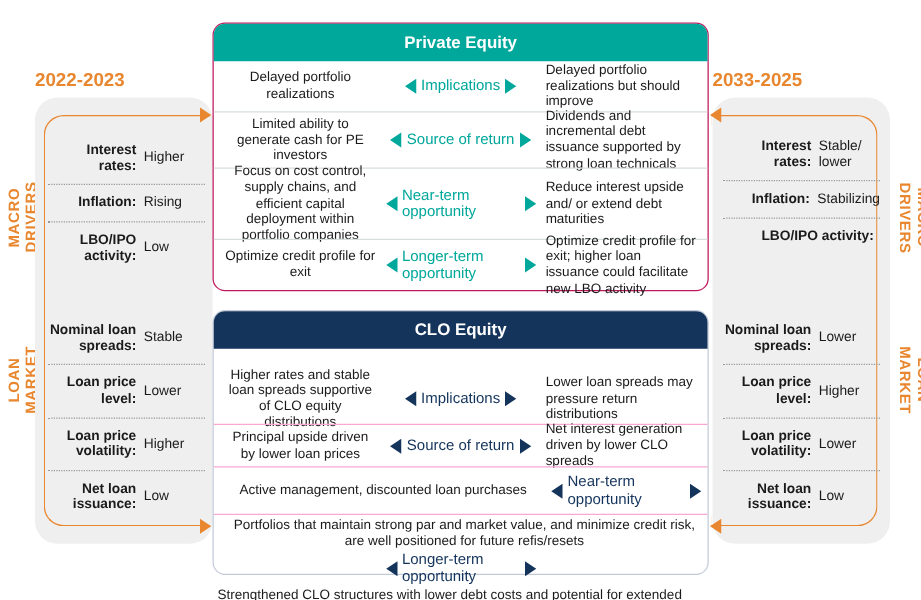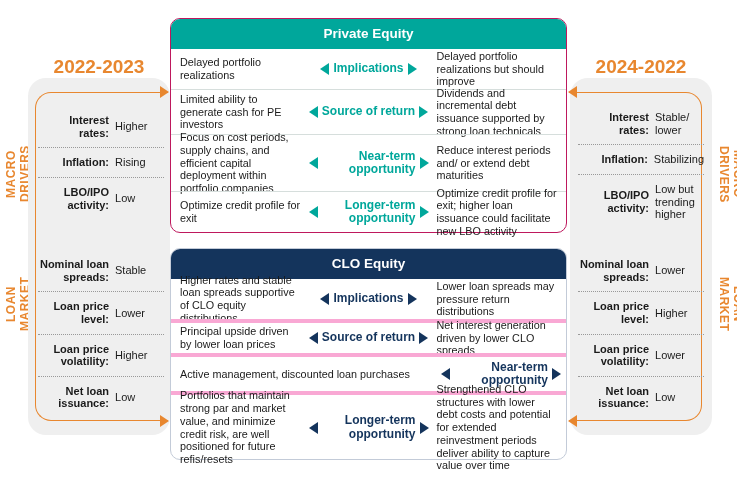--- a/index.html
+++ b/index.html
@@ -11,21 +11,21 @@
   }
   *{margin:0;padding:0;box-sizing:border-box;}
   body{background:#fff;font-family:"Liberation Sans",sans-serif;color:var(--text);}
   .stage{position:relative;width:737px;height:480px;background:#fff;overflow:hidden;}
 
   
   .side-box{position:absolute;top:78px;width:142px;height:357px;background:var(--grey);border-radius:18px;}
   .side-box.left{left:28px;}
   .side-box.right{left:570px;}
 
-  .period{position:absolute;top:56px;width:142px;text-align:center;font-weight:bold;font-size:19px;color:var(--orange);}
+  .period{position:absolute;top:56px;width:142px;font-weight:bold;font-size:15px;color:var(--orange);}
   .period.left{left:28px;}
   .period.right{left:570px;}
 
   .vlabel{position:absolute;font-weight:bold;font-size:12px;color:var(--orange);letter-spacing:.5px;text-align:center;writing-mode:vertical-rl;}
   .vlabel.up{transform:rotate(180deg);}
   .vlabel.l1{left:4px;top:124px;height:100px;}
   .vlabel.l2{left:4px;top:258px;height:92px;}
   .vlabel.r1{left:717px;top:124px;height:100px;}
   .vlabel.r2{left:717px;top:258px;height:92px;}
 
@@ -54,44 +54,44 @@
 
   
   .panel{position:absolute;left:170px;width:397px;background:#fff;border-radius:10px;display:flex;flex-direction:column;}
   .panel.pe{top:18px;height:215px;border:1px solid #be185d;}
   .panel.clo{top:248px;height:212px;border:1px solid #C3CBD8;}
   .panel-header{height:30px;flex:none;border-radius:9px 9px 0 0;color:#fff;font-weight:bold;font-size:13.5px;text-align:center;line-height:30px;}
   .pe .panel-header{background:var(--teal);}
   .clo .panel-header{background:var(--navy);}
   .prow{display:flex;align-items:center;flex:none;}
   .pe .prow + .prow{border-top:1px solid #D6DEDC;}
-  .clo .prow + .prow{border-top:4px solid #f9a8d4;}
+  .clo .prow + .prow{border-top:1px solid #f9a8d4;}
   .cell{flex:1;font-size:10.8px;line-height:1.18;padding:2px 6px;}
-  .cell.lft{text-align:left;padding-left:9px;padding-right:3px;}
+  .cell.lft{text-align:center;padding-left:9px;padding-right:3px;}
   .cell.rgt{text-align:left;padding-right:9px;padding-left:3px;}
   .cell-center{width:130px;flex:none;display:flex;align-items:center;justify-content:center;gap:4px;}
-  .clabel{font-weight:bold;font-size:12px;line-height:1.1;text-align:right;max-width:94px;}
+  .clabel{font-weight:normal;font-size:12px;line-height:1.1;text-align:left;max-width:94px;}
   .pe .clabel{color:var(--teal);}
   .clo .clabel{color:var(--navy);}
   .tri{width:0;height:0;flex:none;border-top:6px solid transparent;border-bottom:6px solid transparent;}
   .pe .tri.tl{border-right:9px solid var(--teal);}
   .pe .tri.tr{border-left:9px solid var(--teal);}
   .clo .tri.tl{border-right:9px solid var(--navy);}
   .clo .tri.tr{border-left:9px solid var(--navy);}
   
   .pe .r0{height:40px;} .pe .r1{height:45px;} .pe .r2{height:57px;} .pe .r3{height:41px;}
-  .clo .r0{height:40px;} .clo .r1{height:34px;} .clo .r2{height:38px;} .clo .r3{height:69px;}
+  .clo .r0{height:40px;margin-top:20px;} .clo .r1{height:34px;} .clo .r2{height:38px;} .clo .r3{height:69px;flex-direction:column;}
 </style>
 </head>
 <body>
 
 <div class="stage">
 
   <div class="period left">2022-2023</div>
-  <div class="period right">2024-2022</div>
+  <div class="period right">2033-2025</div>
 
   <div class="vlabel up l1">MACRO DRIVERS</div>
   <div class="vlabel up l2">LOAN MARKET</div>
   <div class="vlabel r1">MACRO DRIVERS</div>
   <div class="vlabel r2">LOAN MARKET</div>
 
   <div class="side-box left"></div>
   <div class="side-box right"></div>
 
   <div class="bracket left"></div>
@@ -139,21 +139,20 @@
     <div class="side-item">
       <span class="side-label">Interest rates:</span>
       <span class="side-value">Stable/ lower</span>
     </div>
     <div class="side-item">
       <span class="side-label">Inflation:</span>
       <span class="side-value">Stabilizing</span>
     </div>
     <div class="side-item">
       <span class="side-label">LBO/IPO activity:</span>
-      <span class="side-value">Low but trending higher</span>
     </div>
   </div>
 
   <div class="side-group rl">
     <div class="side-item">
       <span class="side-label">Nominal loan spreads:</span>
       <span class="side-value">Lower</span>
     </div>
     <div class="side-item">
       <span class="side-label">Loan price level:</span>
@@ -183,27 +182,27 @@
     <div class="prow r1">
       <div class="cell lft">Limited ability to generate cash for PE investors</div>
       <div class="cell-center">
         <span class="tri tl"></span>
         <span class="clabel">Source of return</span>
         <span class="tri tr"></span>
       </div>
       <div class="cell rgt">Dividends and incremental debt issuance supported by strong loan technicals</div>
     </div>
     <div class="prow r2">
-      <div class="cell lft">Focus on cost periods, supply chains, and efficient capital deployment within portfolio companies</div>
+      <div class="cell lft">Focus on cost control, supply chains, and efficient capital deployment within portfolio companies</div>
       <div class="cell-center">
         <span class="tri tl"></span>
         <span class="clabel">Near-term opportunity</span>
         <span class="tri tr"></span>
       </div>
-      <div class="cell rgt">Reduce interest periods and/ or extend debt maturities</div>
+      <div class="cell rgt">Reduce interest upside and/ or extend debt maturities</div>
     </div>
     <div class="prow r3">
       <div class="cell lft">Optimize credit profile for exit</div>
       <div class="cell-center">
         <span class="tri tl"></span>
         <span class="clabel">Longer-term opportunity</span>
         <span class="tri tr"></span>
       </div>
       <div class="cell rgt">Optimize credit profile for exit; higher loan issuance could facilitate new LBO activity</div>
     </div>

